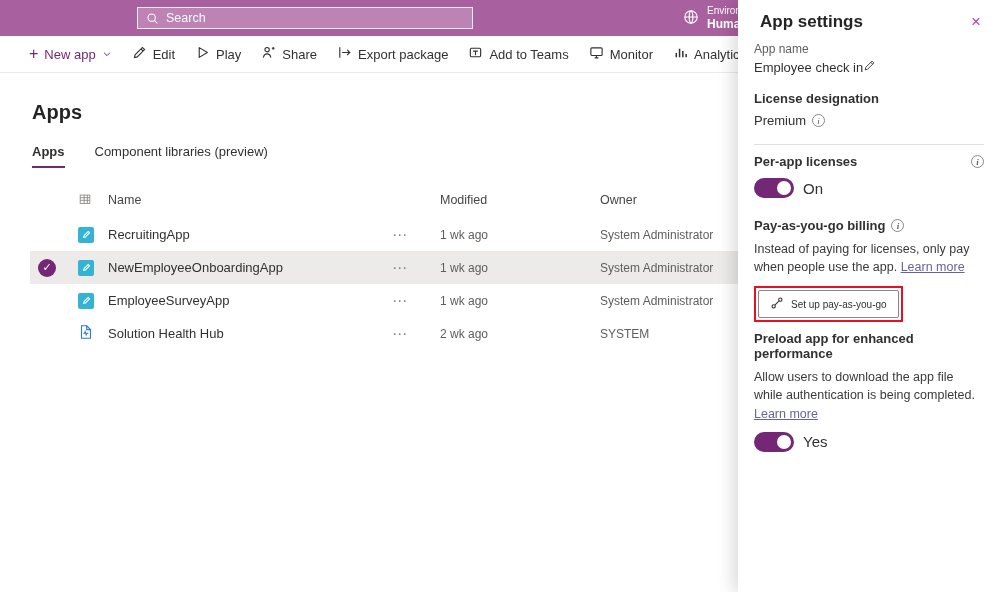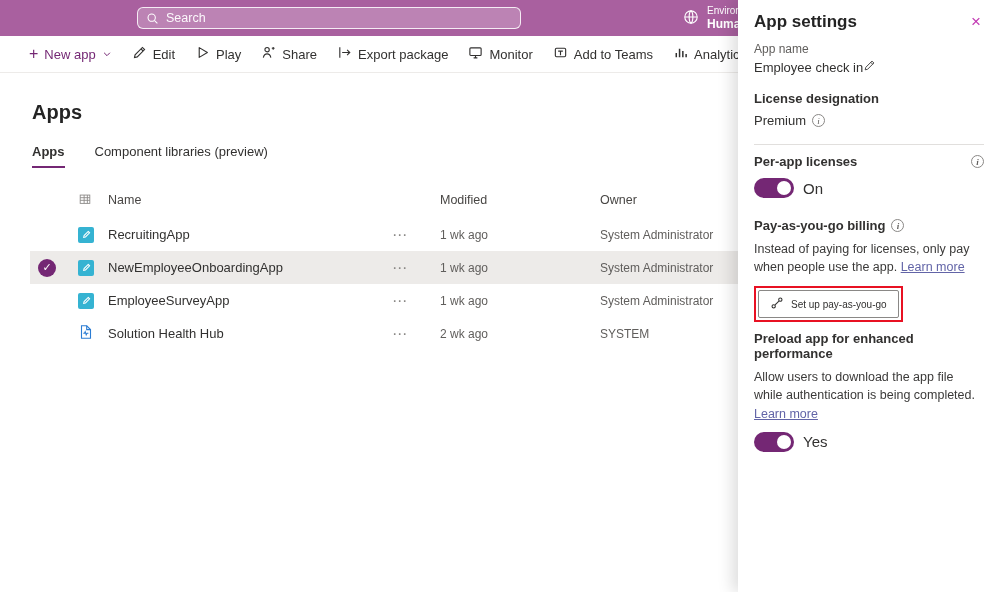--- a/index.html
+++ b/index.html
@@ -7,23 +7,23 @@
   body {
     font-family: "Liberation Sans", "DejaVu Sans", sans-serif;
     font-size: 13px;
     color: var(--c-text, #323130);
     background: #fff;
     position: relative;
   }
   
   .topbar { position: absolute; left: 0; top: 0; width: 100%; height: 36px; background: var(--c-header, #a9609f); }
   .search {
-    position: absolute; left: 137px; top: 7px; width: 384px; height: 22px;
+    position: absolute; left: 137px; top: 7px; width: 336px; height: 22px;
     background: rgba(255,255,255,0.22); border: 1px solid rgba(255,255,255,0.85);
-    border-radius: 6px; display: flex; align-items: center; gap: 7px; padding: 0 8px; color: #fff;
+    border-radius: 0; display: flex; align-items: center; gap: 7px; padding: 0 8px; color: #fff;
   }
   .search svg { width: 13px; height: 13px; display: block; }
   .search-input { flex: 1; background: transparent; border: none; outline: none; color: #fff; font-size: 12.5px; font-family: inherit; }
   .search-input::placeholder { color: rgba(255,255,255,0.95); }
   .env { position: absolute; left: 682px; top: 0; height: 36px; width: 150px; display: flex; align-items: center; gap: 7px; color: #fff; overflow: hidden; cursor: pointer; }
   .env svg { width: 18px; height: 18px; flex: 0 0 auto; }
   .env-txt { display: flex; flex-direction: column; line-height: 1.2; white-space: nowrap; }
   .env-l1 { font-size: 10px; }
   .env-l2 { font-size: 12px; font-weight: 700; }
   
@@ -64,21 +64,21 @@
   .checkc {
     width: 18px; height: 18px; border-radius: 50%; background: var(--c-accent, #742774);
     color: #fff; font-size: 11px; display: flex; align-items: center; justify-content: center; margin-left: 6px; cursor: pointer;
   }
   
   .panel {
     position: absolute; top: 0; right: 0; width: 262px; height: 100%; background: #fff;
     box-shadow: -6px 0 14px rgba(0,0,0,0.13); padding: 12px 16px; z-index: 20;
   }
   .panel-head { display: flex; justify-content: space-between; align-items: flex-start; }
-  .panel-title { font-size: 17px; font-weight: 700; color: #242424; }
+  .panel-title { font-size: 17px; font-weight: 700; color: #242424; margin-left: 6px; }
   .close-btn { color: var(--c-close, #c239b3); font-size: 17px; line-height: 1; background: none; border: none; cursor: pointer; padding: 1px 3px; font-family: inherit; }
   .lab { font-size: 12px; color: var(--c-text2, #605e5c); margin-top: 10px; }
   .name-row { display: flex; align-items: center; margin-top: 3px; font-size: 13px; }
   .pencil svg { width: 13px; height: 13px; stroke: var(--c-text, #323130); fill: none; stroke-width: 1.1; }
   .sec { font-size: 13px; font-weight: 700; color: var(--c-text, #323130); display: flex; align-items: center; gap: 6px; }
   .mt16 { margin-top: 16px; } .mt14 { margin-top: 9px; justify-content: space-between; } .mt20 { margin-top: 20px; text-align: center; } .mt24 { margin-top: 9px; }
   .val-row { display: flex; align-items: center; gap: 6px; margin-top: 7px; font-size: 13px; }
   .info {
     width: 13px; height: 13px; border: 1px solid #8a8886; border-radius: 50%; color: #605e5c;
     font-size: 9px; display: inline-flex; align-items: center; justify-content: center;
@@ -158,31 +158,31 @@
     </button>
     <button class="tbi">
       <span><svg viewBox="0 0 16 16">
             <path d="M3 2.5v11"></path>
             <path d="M5.5 8h8M10.8 5.2L13.6 8l-2.8 2.8"></path>
           </svg></span>
       <span>Export package</span>
     </button>
     <button class="tbi">
       <span><svg viewBox="0 0 16 16">
+            <rect x="2.5" y="3.5" width="11" height="9" rx="1.3"></rect>
+            <path d="M5.5 6.5h5M8 6.5V11"></path>
+          </svg></span>
+      <span>Add to Teams</span>
+    </button>
+    <button class="tbi">
+      <span><svg viewBox="0 0 16 16">
             <rect x="2" y="3" width="12" height="8.2" rx="1"></rect>
             <path d="M6 13.7h4M8 11.2v2.5"></path>
           </svg></span>
       <span>Monitor</span>
-    </button>
-    <button class="tbi">
-      <span><svg viewBox="0 0 16 16">
-            <rect x="2.5" y="3.5" width="11" height="9" rx="1.3"></rect>
-            <path d="M5.5 6.5h5M8 6.5V11"></path>
-          </svg></span>
-      <span>Add to Teams</span>
     </button>
     <button class="tbi">
       <span><svg viewBox="0 0 16 16" style="stroke-width:1.6">
             <path d="M3.5 13V8.5M7 13V4M10.5 13V6.5M14 13V9.5"></path>
           </svg></span>
       <span>Analytics (preview)</span>
     </button>
     <button class="tbi">
       <span class="gear-glyph">⚙</span>
       <span>Settings</span>

